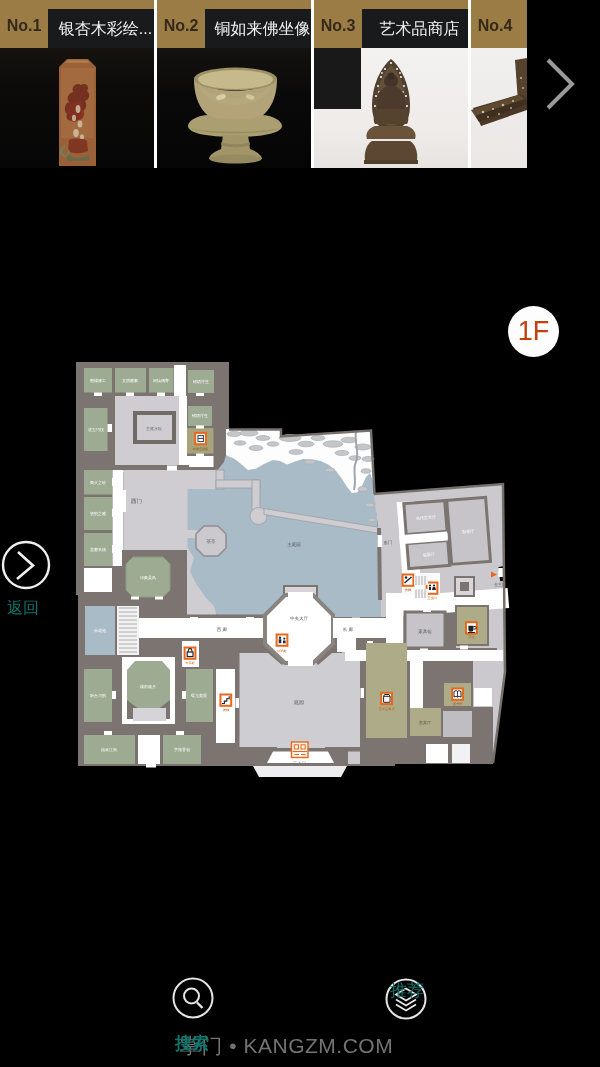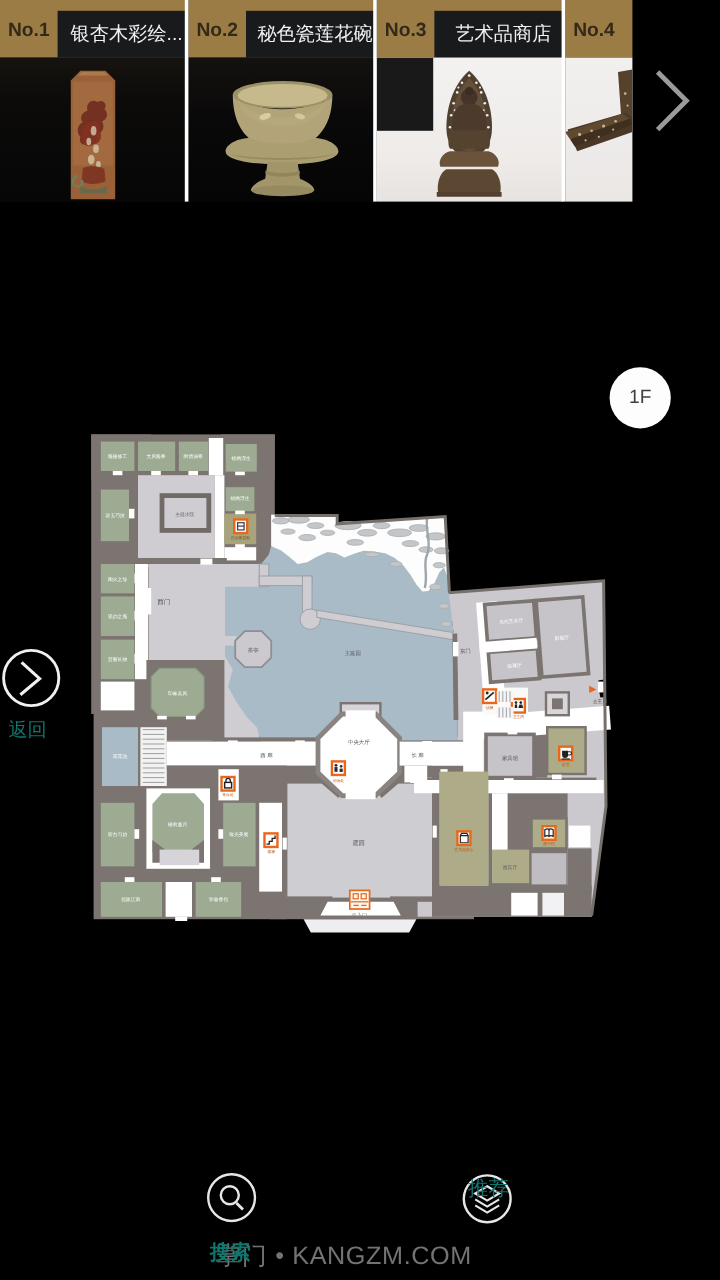--- a/index.html
+++ b/index.html
@@ -45,21 +45,21 @@
           <path d="M69 92 C74 90,83 90,87 93 L88 103 C81 106,73 106,68 103 Z" fill="#7c3322" opacity="0.9"></path>
           <path d="M65 98 C61 100,59 105,63 107 C66 109,70 106,68 102" fill="none" stroke="#6f7f5e" stroke-width="2"></path>
           <path d="M67 107 C73 111,83 111,89 107 L89 113 L67 113 Z" fill="#5d6b4e" opacity="0.85"></path>
         </svg>
       </div>
     </div>
 
     <div class="card" style="left:157px;width:155px;">
       <div class="chead">
           <div class="cno">No.2</div>
-          <div class="ctitle">秘色瓷莲花碗</div>
+          <div class="ctitle">铜如来佛坐像</div>
         </div>
       <div class="cphoto" style="background:linear-gradient(180deg,#141210 0%, #0a0909 40%, #050505 100%);">
         
         <svg width="155" height="120" viewBox="0 0 155 120">
           <path d="M37 31 C37 60,52 76,78 77 C104 76,120 60,120 31 C110 39,94 43,78.5 43 C63 43,47 39,37 31 Z" fill="#b2a478"></path>
           <ellipse cx="78.5" cy="31" rx="41.5" ry="11.5" fill="#9c9066"></ellipse>
           <ellipse cx="78.5" cy="31.5" rx="37.5" ry="9.5" fill="#c6ba8c"></ellipse>
           <path d="M41 33 C44 48,58 57,78.5 57 C99 57,113 48,116 33 C112 44,97 50,78.5 50 C60 50,45 44,41 33Z" fill="#b5a97c" opacity="0.85"></path>
           <ellipse cx="64" cy="49" rx="5" ry="2.6" fill="#e2d9b4" opacity="0.75" transform="rotate(-18 64 49)"></ellipse>
           <ellipse cx="93" cy="49" rx="4.4" ry="2.3" fill="#e2d9b4" opacity="0.65" transform="rotate(16 93 49)"></ellipse>
@@ -566,21 +566,21 @@
       <rect x="131" y="596.5" width="8" height="3"></rect>
       <rect x="155" y="596.5" width="8" height="3"></rect>
     </g>
 
     <path d="M229 429.5 L281 429.5 L281 436.5 L371 430.5 L374.5 494" fill="none" stroke="#75706c" stroke-width="2.5"></path>
 
     <path d="M374 494 L503 484 L505 672 L493 763" fill="none" stroke="#75706c" stroke-width="2.5"></path>
   </svg>
 
   <div class="abs" style="left:508px;top:306px;width:51px;height:51px;border-radius:50%;background:#fdfdfd;
-      text-align:center;line-height:51px;font-size:16px;color:#404040;">1F</div>
+      text-align:center;line-height:51px;font-size:27px;color:#c2410c;">1F</div>
 
   <svg class="abs" style="left:1px;top:540px;" width="50" height="50" viewBox="0 0 50 50">
     <circle cx="25" cy="25" r="23" fill="none" stroke="#f0f0f0" stroke-width="2.4"></circle>
     <path d="M17 12 L32 25.5 L16 39" fill="none" stroke="#f0f0f0" stroke-width="2.6"></path>
   </svg>
 
   <div class="lbl" style="left:7px;top:598px;font-size:16px;">返回</div>
 
   <div class="abs" style="left:180px;top:1032px;color:#737373;font-size:21px;letter-spacing:0.5px;white-space:nowrap;">掌门 • KANGZM.COM</div>
 

